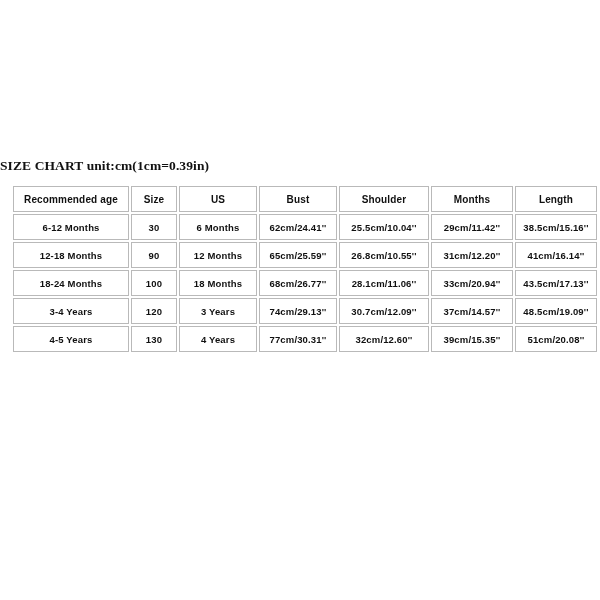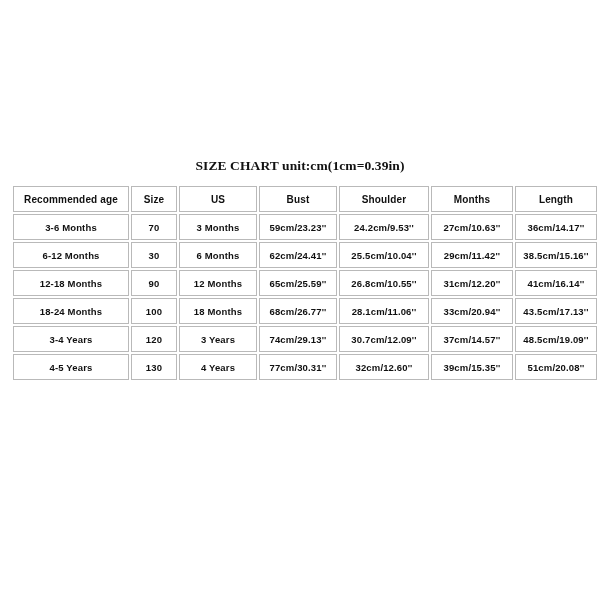--- a/index.html
+++ b/index.html
@@ -17,21 +17,20 @@
     position: relative;
     width: 600px;
     height: 600px;
     background: #ffffff;
   }
   .chart-title {
     position: absolute;
     top: 158px;
     left: 0;
     width: 600px;
-    text-align: center;
     font-family: "Liberation Serif", serif;
     font-weight: bold;
     font-size: 13.5px;
     color: #121212;
     letter-spacing: 0.1px;
     white-space: nowrap;
   }
   .size-table-wrap {
     position: absolute;
     left: 11px;
@@ -96,29 +95,20 @@
           <th>Size</th>
           <th>US</th>
           <th>Bust</th>
           <th>Shoulder</th>
           <th>Months</th>
           <th>Length</th>
         </tr>
       </thead>
       <tbody>
         <tr>
-          <td>3-6 Months</td>
-          <td>70</td>
-          <td>3 Months</td>
-          <td>59cm/23.23''</td>
-          <td>24.2cm/9.53''</td>
-          <td>27cm/10.63''</td>
-          <td>36cm/14.17''</td>
-        </tr>
-        <tr>
           <td>6-12 Months</td>
           <td>30</td>
           <td>6 Months</td>
           <td>62cm/24.41''</td>
           <td>25.5cm/10.04''</td>
           <td>29cm/11.42''</td>
           <td>38.5cm/15.16''</td>
         </tr>
         <tr>
           <td>12-18 Months</td>

